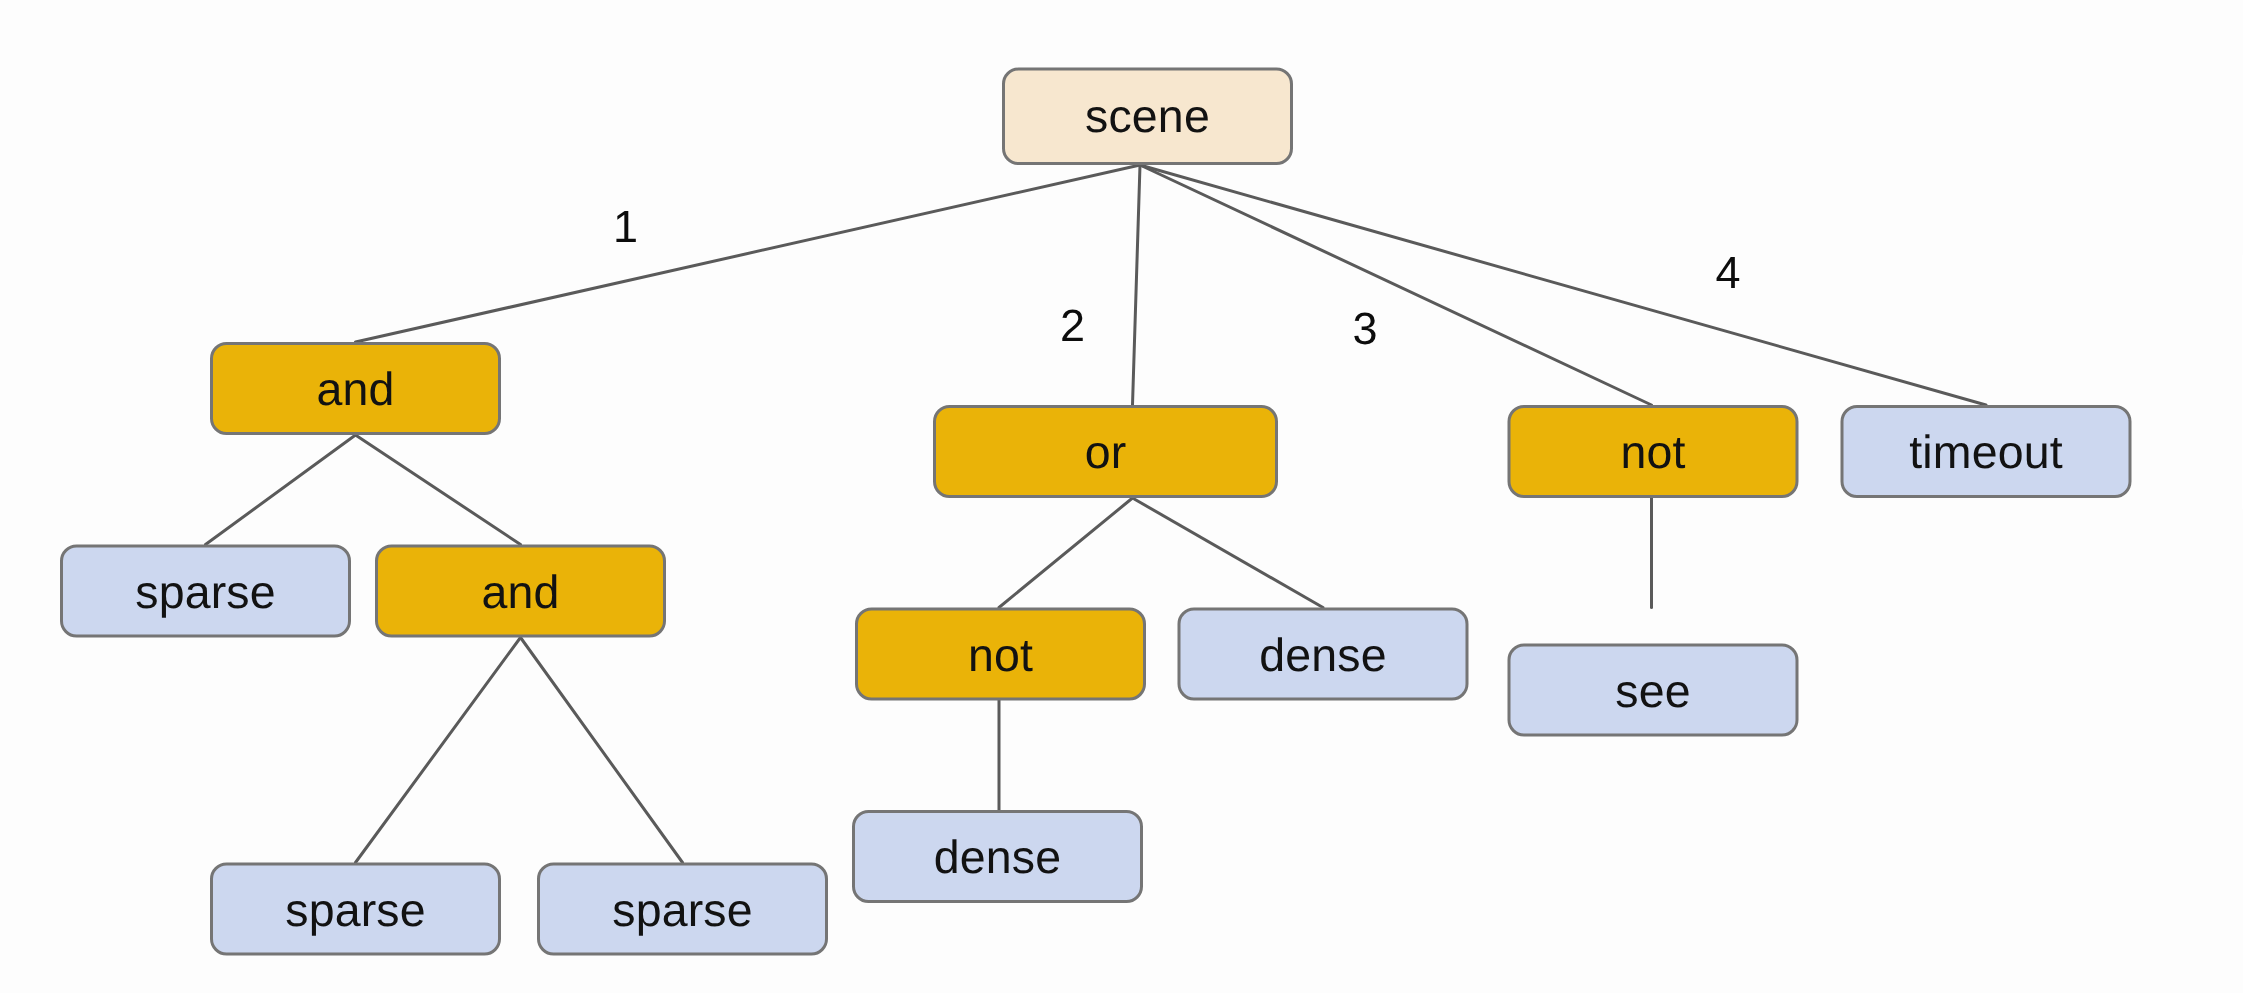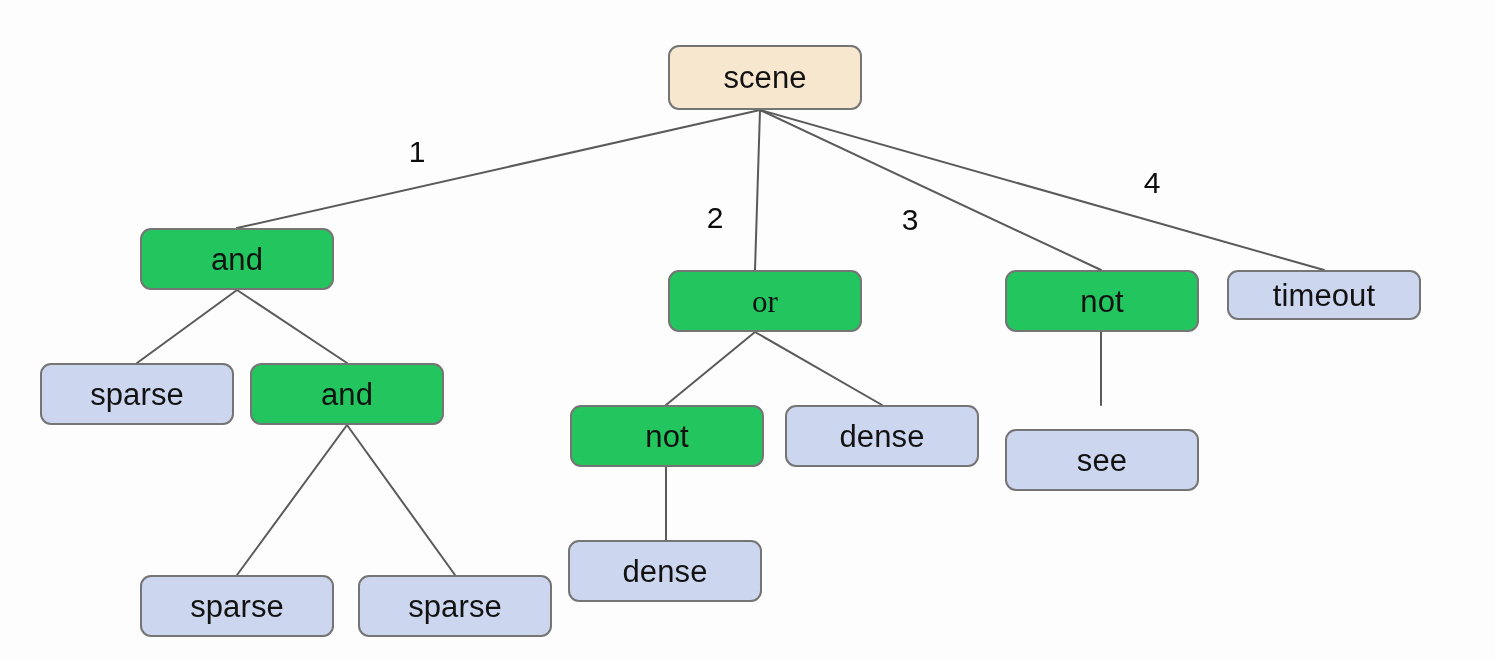--- a/index.html
+++ b/index.html
@@ -35,21 +35,21 @@
     align-items: center;
     justify-content: center;
     font-size: 31px;
     color: #121212;
     line-height: 1;
     letter-spacing: 0.1px;
     white-space: nowrap;
     z-index: 2;
   }
   .node.root   { background: #f7e7cf; }
-  .node.op     { background: #22c55e; }
+  .node.op     { background: #eab308; }
   .node.leaf   { background: #ccd7ef; }
   .edge-label {
     position: absolute;
     font-size: 30px;
     color: #0c0c0c;
     line-height: 1;
     white-space: nowrap;
     z-index: 3;
     transform: translate(-50%, -50%);
   }
@@ -74,27 +74,27 @@
       <line x1="1101" y1="332" x2="1101" y2="405" stroke="#5a5a5a" stroke-width="2" stroke-linecap="round"></line>
     </svg>
 
   <div id="node-layer">
       <div class="node root" style="left: 668px; top: 45px; width: 194px; height: 65px;">
         <span>scene</span>
       </div>
       <div class="node op" style="left: 140px; top: 228px; width: 194px; height: 62px;">
         <span>and</span>
       </div>
-      <div class="node op" style="left: 668px; top: 270px; width: 194px; height: 62px; font-family: Liberation Serif, serif;">
+      <div class="node op" style="left: 622px; top: 270px; width: 230px; height: 62px;">
         <span>or</span>
       </div>
       <div class="node op" style="left: 1005px; top: 270px; width: 194px; height: 62px;">
         <span>not</span>
       </div>
-      <div class="node leaf" style="left: 1227px; top: 270px; width: 194px; height: 50px;">
+      <div class="node leaf" style="left: 1227px; top: 270px; width: 194px; height: 62px;">
         <span>timeout</span>
       </div>
       <div class="node leaf" style="left: 40px; top: 363px; width: 194px; height: 62px;">
         <span>sparse</span>
       </div>
       <div class="node op" style="left: 250px; top: 363px; width: 194px; height: 62px;">
         <span>and</span>
       </div>
       <div class="node op" style="left: 570px; top: 405px; width: 194px; height: 62px;">
         <span>not</span>

